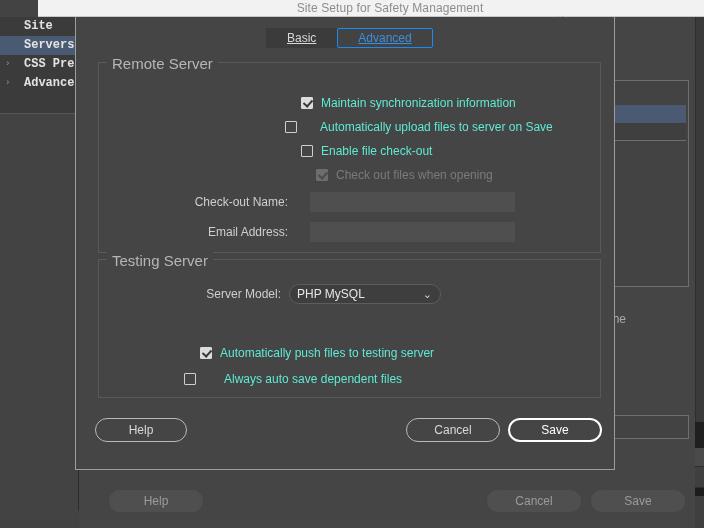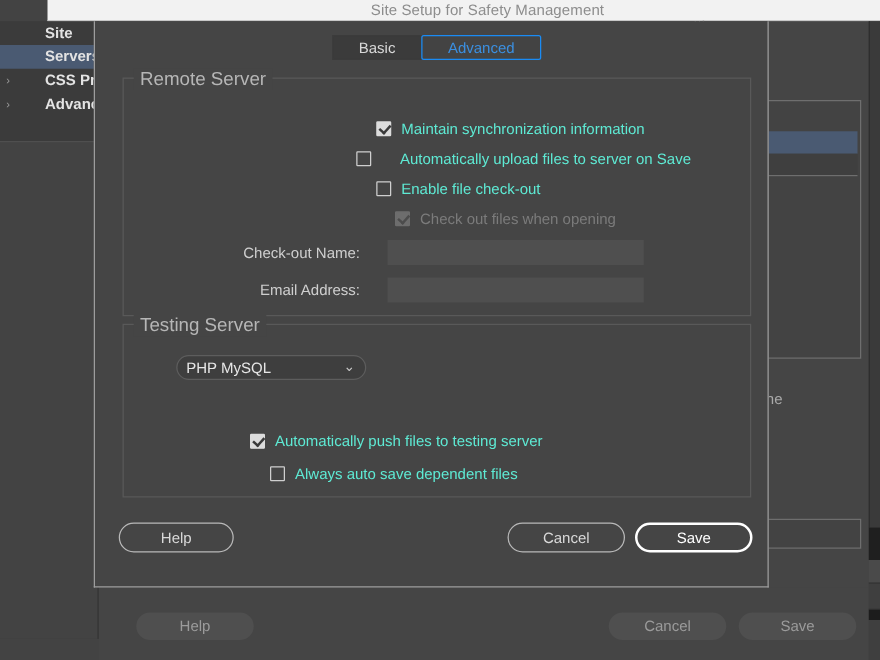--- a/index.html
+++ b/index.html
@@ -21,22 +21,22 @@
   }
   #bg-titlebar .t{color:#8d8d8d;font-size:12px;letter-spacing:.1px;}
 
   
   #bg-sidebar{
     position:absolute;left:0;top:17px;width:78px;height:494px;
     background:#3b3b3b;border-right:1px solid #2c2c2c;
   }
   .cat{
     position:relative;height:19px;line-height:19px;
-    color:#e3e3e3;font-size:12px;font-weight:bold;padding-left:36px;
-    white-space:nowrap;overflow:hidden;
+    color:#e3e3e3;font-size:12px;font-weight:bold;padding-left:24px;
+    white-space:nowrap;overflow:hidden;font-family:Liberation Mono, monospace;
   }
   .cat.sel{background:#4a5a72;}
   .cat .tri{
     position:absolute;left:5px;top:0;height:19px;line-height:19px;
     color:#9a9a9a;font-size:9px;font-weight:normal;
   }
   #bg-sidebar-sep{position:absolute;left:0;top:113px;width:78px;height:1px;background:#575757;}
   #bg-sidebar-bottom{position:absolute;left:0;top:114px;width:78px;height:397px;background:#434343;}
 
   
@@ -88,21 +88,21 @@
     position:absolute;left:75px;top:17px;width:540px;height:453px;
     background:#454545;border:1px solid #9d9d9d;border-top:none;
     box-sizing:border-box;
   }
 
   
   #tabs{position:absolute;left:190px;top:11px;height:20px;display:flex;}
   .tab{
     height:20px;box-sizing:border-box;
     display:flex;align-items:center;justify-content:center;
-    font-size:12px;padding:0 20px;
+    font-size:12px;padding:0 20px;text-decoration:underline;
   }
   .tab.basic{background:#3b3b3b;color:#d8d8d8;border:1px solid #3b3b3b;}
   .tab.advanced{background:#434343;color:#3b8fe0;border:1px solid #1a8bf4;border-radius:2px;}
 
   
   .group{position:absolute;box-sizing:border-box;border:1px solid #595959;}
   .group-title{
     position:absolute;font-size:15px;color:#b6b6b6;background:#454545;
     padding:0 5px;top:-8px;left:8px;
   }
@@ -264,31 +264,32 @@
   <div class="fieldrow" style="left:60px;top:205px;">
     <span class="flabel" style="width:152px;">Email Address:</span>
     <input class="ftext" style="width: 205px; margin-left: 12px;" type="text" value="">
   </div>
 
   <div class="group" id="grp-testing">
     <span class="group-title">Testing Server</span>
   </div>
 
   <div class="selwrap" style="left:57px;top:267px;">
+    <span class="flabel" style="width:148px;">Server Model:</span>
     <div class="selbox" style="margin-left:8px;">
       <span>PHP MySQL</span>
       <span class="chev">⌄</span>
     </div>
   </div>
 
   <div class="cbrow" style="left:124px;top:328px;">
     <span class="cbox on"></span>
     <span class="cblabel">Automatically push files to testing server</span>
   </div>
-  <div class="cbrow" style="left:140px;top:354px;">
+  <div class="cbrow" style="left:108px;top:354px;gap:20px;">
     <span class="cbox"></span>
     <span class="cblabel">Always auto save dependent files</span>
   </div>
 
   <div class="dlgbtn" id="btn-help">Help</div>
   <div class="dlgbtn" id="btn-cancel">Cancel</div>
   <div class="dlgbtn primary" id="btn-save">Save</div>
 </div>
 
 </body></html>

